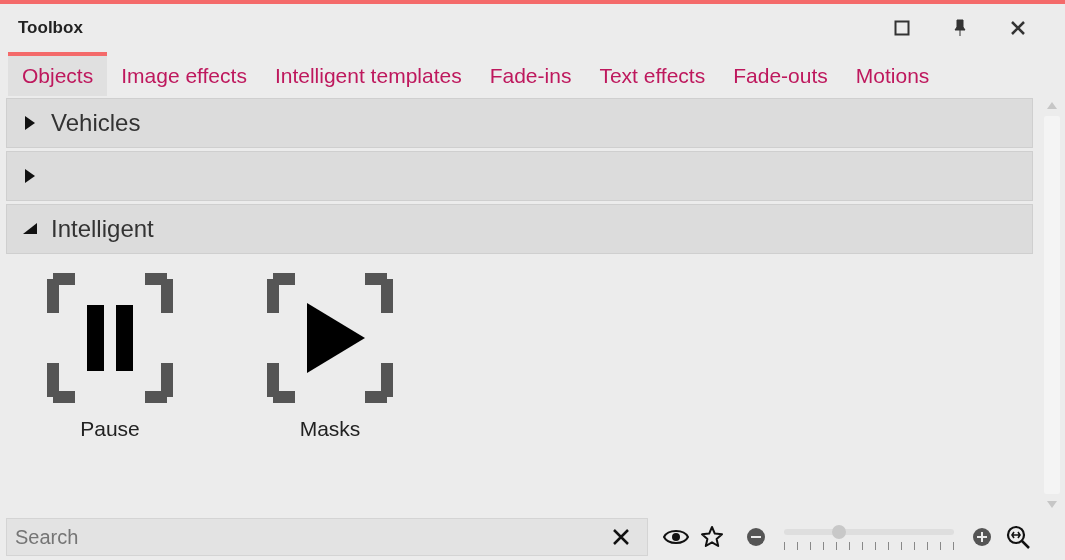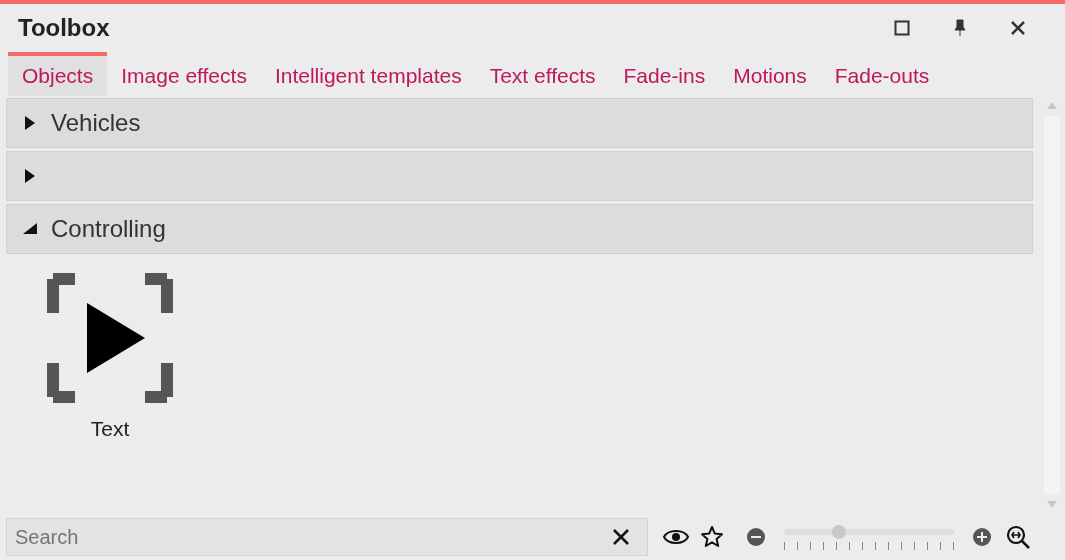--- a/index.html
+++ b/index.html
@@ -1,20 +1,20 @@
 <!DOCTYPE html>
 <html><head>
 <meta charset="utf-8">
 <style>
   * { box-sizing: border-box; margin: 0; padding: 0; }
   html, body { width: 1065px; height: 560px; overflow: hidden; font-family: "Segoe UI", Arial, sans-serif; background: #ececec; }
   .window { width: 1065px; height: 560px; display: flex; flex-direction: column; background: #ececec; }
   .title-strip { height: 4px; background: #f46a6a; width: 100%; }
   .titlebar { height: 48px; display: flex; align-items: center; padding: 0 18px; }
-  .titlebar .title { font-size: 24px; font-weight: 700; color: #222; }
+  .titlebar .title { font-size: 17px; font-weight: 700; color: #222; }
   .titlebar .spacer { flex: 1; }
   .titlebar .win-btn { width: 58px; height: 48px; display: flex; align-items: center; justify-content: center; color: #333; }
   .tabs { height: 44px; display: flex; align-items: stretch; padding: 0 0 0 8px; border-bottom: none; }
   .tab { display: flex; align-items: center; padding: 0 14px; font-size: 21px; color: #be185d; position: relative; cursor: pointer; border-top: 4px solid transparent; }
   .tab.active { border-top: 4px solid #f46a6a; background: #e0e0e0; }
   .content { flex: 1; display: flex; overflow: hidden; }
   .scroll-area { flex: 1; overflow: hidden; }
   .acc-list { width: 100%; padding: 2px 6px 0 6px; }
   .acc-item { background: #dcdcdc; border: 1px solid #cfcfcf; height: 50px; display: flex; align-items: center; padding: 0 12px; margin-bottom: 3px; font-size: 24px; color: #333; cursor: pointer; }
   .acc-item .arrow { width: 22px; display: inline-flex; align-items: center; justify-content: center; margin-right: 10px; }
@@ -67,30 +67,30 @@
     <div class="tab active">
         <span>Objects</span>
       </div>
     <div class="tab">
         <span>Image effects</span>
       </div>
     <div class="tab">
         <span>Intelligent templates</span>
       </div>
     <div class="tab">
+        <span>Fade-ins</span>
+      </div>
+    <div class="tab">
         <span>Text effects</span>
       </div>
     <div class="tab">
-        <span>Fade-ins</span>
+        <span>Fade-outs</span>
       </div>
     <div class="tab">
         <span>Motions</span>
-      </div>
-    <div class="tab">
-        <span>Fade-outs</span>
       </div>
   </div>
 
   <div class="content">
     <div class="scroll-area">
       <div class="acc-list">
 
         <div class="acc-item">
           <span class="arrow">
             <svg width="14" height="16" viewBox="0 0 14 16">
@@ -107,35 +107,46 @@
               </svg>
           </span>
         </div>
 
         <div class="acc-item">
           <span class="arrow">
             <svg width="16" height="14" viewBox="0 0 16 14">
                 <path d="M1 12 L15 12 L15 1 Z" fill="#111"></path>
               </svg>
           </span>
-          <span>Controlling</span>
+          <span>Intelligent</span>
         </div>
 
         <div class="acc-content">
 
+          <div class="obj">
+            <div class="obj-icon">
+              <svg width="130" height="130" viewBox="0 0 130 130">
+                <path d="M8 6 L8 40 M8 6 L30 6 M8 124 L8 90 M8 124 L30 124" stroke="#555" stroke-width="12" fill="none" stroke-linecap="butt"></path>
+                <path d="M122 6 L122 40 M122 6 L100 6 M122 124 L122 90 M122 124 L100 124" stroke="#555" stroke-width="12" fill="none" stroke-linecap="butt"></path>
+                <rect x="42" y="32" width="17" height="66" fill="#000"></rect>
+                <rect x="71" y="32" width="17" height="66" fill="#000"></rect>
+              </svg>
+            </div>
+            <div class="obj-label">Pause</div>
+          </div>
 
           <div class="obj">
             <div class="obj-icon">
               <svg width="130" height="130" viewBox="0 0 130 130">
                 <path d="M8 6 L8 40 M8 6 L30 6 M8 124 L8 90 M8 124 L30 124" stroke="#555" stroke-width="12" fill="none" stroke-linecap="butt"></path>
                 <path d="M122 6 L122 40 M122 6 L100 6 M122 124 L122 90 M122 124 L100 124" stroke="#555" stroke-width="12" fill="none" stroke-linecap="butt"></path>
                 <path d="M42 30 L100 65 L42 100 Z" fill="#000"></path>
               </svg>
             </div>
-            <div class="obj-label">Text</div>
+            <div class="obj-label">Masks</div>
           </div>
 
         </div>
 
       </div>
     </div>
 
     <div class="scrollbar">
       <div class="arrow-v">
         <svg width="12" height="10" viewBox="0 0 12 10">

